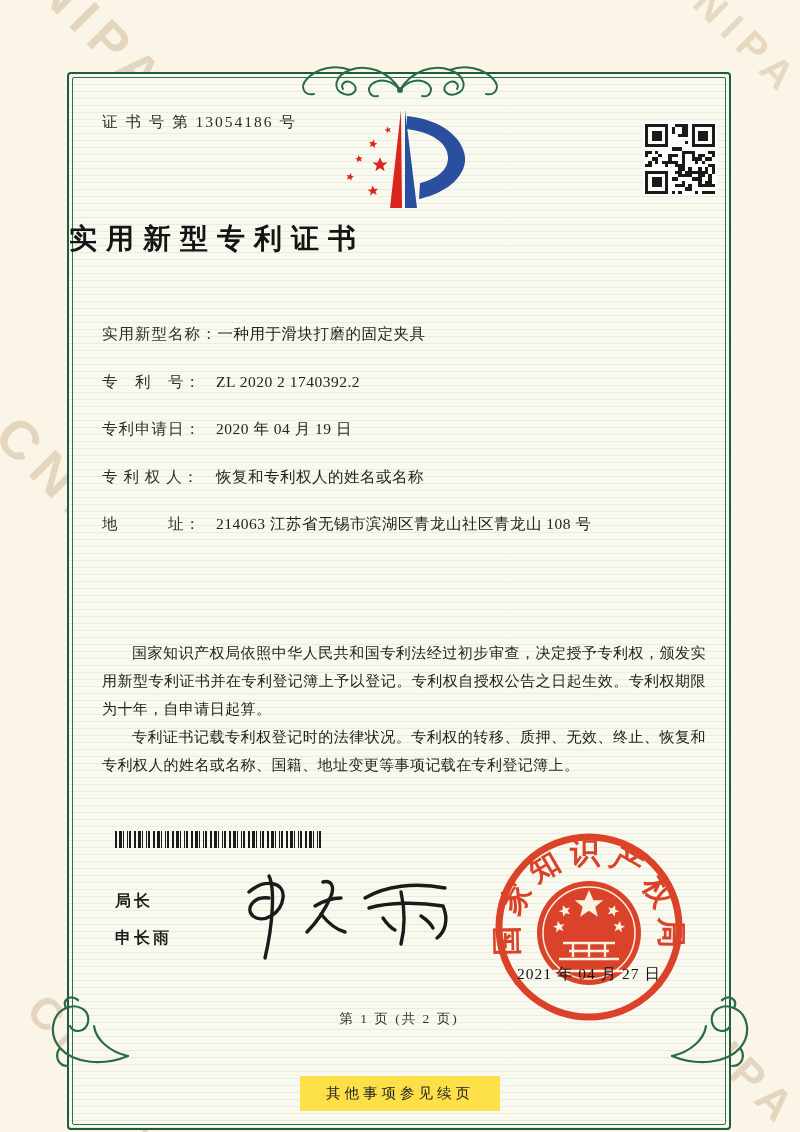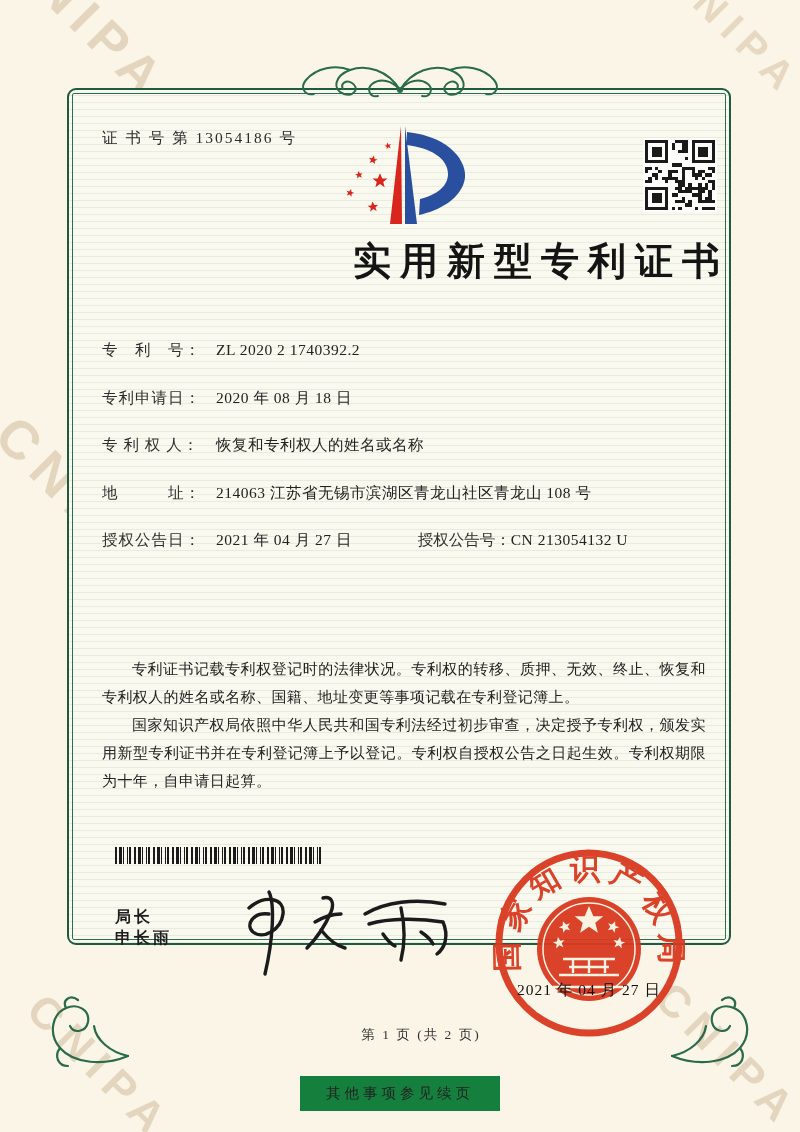--- a/index.html
+++ b/index.html
@@ -13,39 +13,39 @@
   
   .wm{
     position:absolute;
     font-family:"Liberation Sans","DejaVu Sans",sans-serif;
     font-weight:bold;letter-spacing:10px;
     transform:rotate(45deg);
     pointer-events:none;user-select:none;
   }
   
   .frame{
-    position:absolute;left:67px;top:88px;width:664px;height:857px;
-    box-sizing:border-box;border:2.5px solid #1d5c40;border-radius:9px;
+    position:absolute;left:67px;top:72px;width:664px;height:1058px;
+    box-sizing:border-box;border:2.5px solid #1d5c40;border-radius:4px;
     background-color:#faf9ef;
     background-image:repeating-linear-gradient(0deg,
       rgba(125,160,125,0.14) 0px, rgba(125,160,125,0.14) 1.2px,
       transparent 1.2px, transparent 7px);
   }
   .frame::before{
     content:"";position:absolute;inset:3px;border:1px solid #2e6e4e;border-radius:2px;pointer-events:none;
   }
   .cert-no{
     position:absolute;left:33px;top:38px;
     font-size:15.5px;color:#2c2c2c;letter-spacing:2px;
   }
   .logo{position:absolute;left:266px;top:32px;width:140px;height:108px;}
   .qr{position:absolute;left:574px;top:48px;width:70px;height:70px;background:#fdfdfb;padding:2px;}
   .title{
     position:absolute;left:0;top:146px;width:100%;
-    text-align:right;font-size:38px;font-weight:bold;color:#141414;letter-spacing:9px;
+    text-align:left;font-size:28px;font-weight:bold;color:#141414;letter-spacing:9px;
   }
   .fields{position:absolute;left:33px;top:250px;width:604px;}
   .frow{height:22px;margin-bottom:25.5px;font-size:15.5px;color:#2e2e2e;white-space:nowrap;}
   .flabel{display:inline-block;min-width:114px;letter-spacing:1px;color:#2e2e2e;}
   .fvalue{letter-spacing:0.5px;color:#222;}
   .frow.double .half2{margin-left:62px;}
   .paras{position:absolute;left:33px;top:566px;width:604px;}
   .paras p{
     margin:0;font-size:15px;line-height:1.86;color:#222;
     text-align:justify;text-indent:2em;letter-spacing:0.4px;
@@ -53,35 +53,35 @@
   .barcode{
     position:absolute;left:46px;top:757px;width:208px;height:17px;
     background:repeating-linear-gradient(90deg,
       #1a1a1a 0 2px, transparent 2px 4px,
       #1a1a1a 4px 7px, transparent 7px 8px,
       #1a1a1a 8px 9px, transparent 9px 12px,
       #1a1a1a 12px 13px, transparent 13px 14px,
       #1a1a1a 14px 16px, transparent 16px 19px);
   }
   .signer{position:absolute;left:46px;top:817px;font-size:16px;color:#1e1e1e;letter-spacing:3px;font-weight:bold;}
-  .signer .line2{}
+  .signer .line2{margin-top:16px;}
   .sig{position:absolute;left:150px;top:788px;width:240px;height:104px;}
   .seal{position:absolute;left:424px;top:757px;width:192px;height:192px;}
   .seal svg{position:absolute;inset:0;opacity:0.95;}
   .seal-date{
     position:absolute;left:0;top:133px;width:100%;text-align:center;
     font-size:15.5px;color:#111;letter-spacing:1px;white-space:nowrap;
   }
   .page-indicator{
     position:absolute;left:0;top:936px;width:100%;text-align:center;
-    font-size:13.5px;color:#333;letter-spacing:2px;padding-left:22px;
+    font-size:13.5px;color:#333;letter-spacing:2px;
   }
   .footer-note{
     position:absolute;left:50%;top:1076px;transform:translateX(-50%);
-    background:#15803d;padding:8px 26px;
+    background:#fde047;padding:8px 26px;
     font-size:14.5px;color:#222;letter-spacing:4px;white-space:nowrap;
   }
   .ornament-top{position:absolute;left:50%;top:56px;transform:translateX(-50%);z-index:3;}
   .flourish{position:absolute;z-index:3;}
   .flourish.bl{left:44px;top:996px;}
   .flourish.br{right:44px;top:996px;transform:scaleX(-1);}
 </style>
 </head>
 <body>
 
@@ -267,40 +267,39 @@
         <rect x="16" y="2" width="3" height="3" fill="#1a1a1a"></rect>
         <rect x="0" y="14" width="7" height="7" fill="#1a1a1a"></rect>
         <rect x="1" y="15" width="5" height="5" fill="#fdfdfb"></rect>
         <rect x="2" y="16" width="3" height="3" fill="#1a1a1a"></rect>
       </svg>
 
     <div class="title">实用新型专利证书</div>
 
     <div class="fields">
       <div class="frow">
+        <span class="flabel">实用新型名称：</span><span class="fvalue">一种用于滑块打磨的固定夹具</span>
+      </div>
+      <div class="frow">
         <span class="flabel">专　利　号：</span><span class="fvalue">ZL 2020 2 1740392.2</span>
       </div>
       <div class="frow">
-        <span class="flabel">专利申请日：</span><span class="fvalue">2020 年 08 月 18 日</span>
+        <span class="flabel">专利申请日：</span><span class="fvalue">2020 年 04 月 19 日</span>
       </div>
       <div class="frow">
         <span class="flabel">专 利 权 人：</span><span class="fvalue">恢复和专利权人的姓名或名称</span>
       </div>
       <div class="frow">
         <span class="flabel">地　　　址：</span><span class="fvalue">214063 江苏省无锡市滨湖区青龙山社区青龙山 108 号</span>
       </div>
-      <div class="frow double">
-        <span><span class="flabel">授权公告日：</span><span class="fvalue">2021 年 04 月 27 日</span></span>
-        <span class="half2"><span>授权公告号：</span><span class="fvalue">CN 213054132 U</span></span>
-      </div>
     </div>
 
     <div class="paras">
+      <p>国家知识产权局依照中华人民共和国专利法经过初步审查，决定授予专利权，颁发实用新型专利证书并在专利登记簿上予以登记。专利权自授权公告之日起生效。专利权期限为十年，自申请日起算。</p>
       <p>专利证书记载专利权登记时的法律状况。专利权的转移、质押、无效、终止、恢复和专利权人的姓名或名称、国籍、地址变更等事项记载在专利登记簿上。</p>
-      <p>国家知识产权局依照中华人民共和国专利法经过初步审查，决定授予专利权，颁发实用新型专利证书并在专利登记簿上予以登记。专利权自授权公告之日起生效。专利权期限为十年，自申请日起算。</p>
     </div>
 
     <div class="barcode"></div>
 
     <div class="signer">
       <div>局长</div>
       <div class="line2">申长雨</div>
     </div>
 
     <svg class="sig" viewBox="0 0 240 104">

